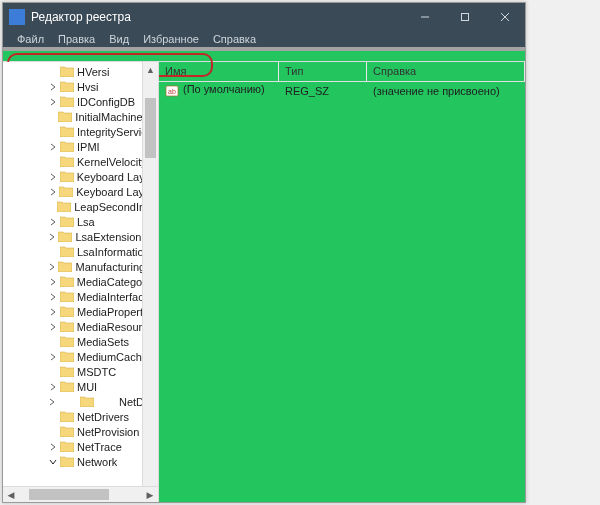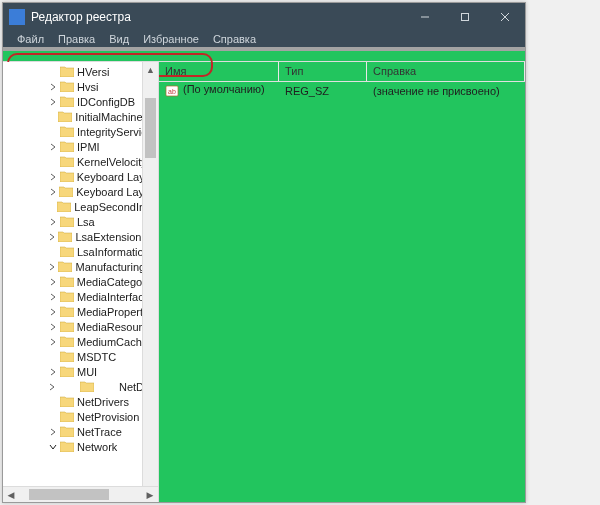--- a/index.html
+++ b/index.html
@@ -288,20 +288,29 @@
               </svg>
             </span>
             <span class="folder">
               <svg width="14" height="11" viewBox="0 0 14 11">
                 <path d="M0 1 L5 1 L6 2 L14 2 L14 11 L0 11 Z" fill="#f7d77b" stroke="#caa43a" stroke-width="0.5"></path>
               </svg>
             </span>
             <span class="label">MediaResources</span>
           </div>
           <div class="node" style="padding-left: 45px;">
+            <span class="toggle"></span>
+            <span class="folder">
+              <svg width="14" height="11" viewBox="0 0 14 11">
+                <path d="M0 1 L5 1 L6 2 L14 2 L14 11 L0 11 Z" fill="#f7d77b" stroke="#caa43a" stroke-width="0.5"></path>
+              </svg>
+            </span>
+            <span class="label">MediaSets</span>
+          </div>
+          <div class="node" style="padding-left: 45px;">
             <span class="toggle">
               <svg width="8" height="8" viewBox="0 0 8 8">
                 <path d="M2 1 L6 4 L2 7" fill="none" stroke="#606060" stroke-width="1"></path>
               </svg>
             </span>
             <span class="folder">
               <svg width="14" height="11" viewBox="0 0 14 11">
                 <path d="M0 1 L5 1 L6 2 L14 2 L14 11 L0 11 Z" fill="#f7d77b" stroke="#caa43a" stroke-width="0.5"></path>
               </svg>
             </span>

